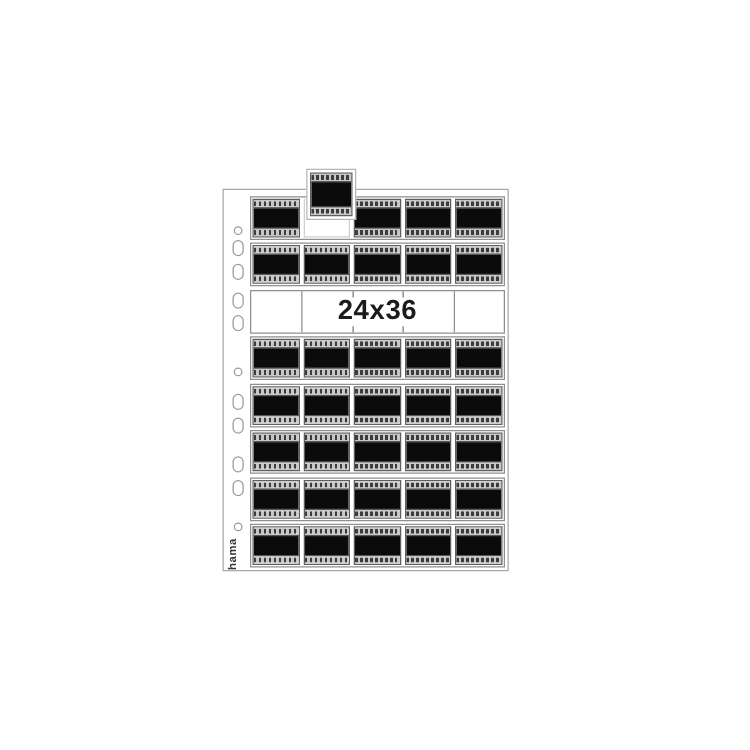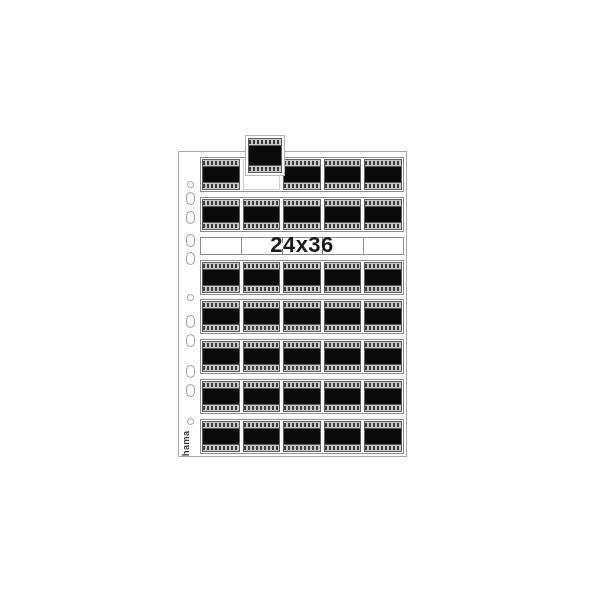--- a/index.html
+++ b/index.html
@@ -16,21 +16,21 @@
   .cell{flex:1;display:flex;flex-direction:column;box-sizing:border-box;
         border:1px solid var(--cell-border,#5f5f5f);background:#fff;overflow:hidden;min-width:0;}
   .cell.empty{border:1px solid #cfcfcf;border-top:none;background:#fff;}
   .perf{height:6px;box-sizing:border-box;flex:0 0 6px;
         border-top:1px solid var(--perf-band,#c7c7c7);
         border-bottom:1px solid var(--perf-band,#c7c7c7);
         background:repeating-linear-gradient(to right,
           var(--perf-mark,#3c3c3c) 0 2px, var(--perf-band,#c7c7c7) 2px 4px);}
   .neg{flex:1;background:var(--film-black,#0b0b0b);
        border-top:1px solid #595959;border-bottom:1px solid #595959;}
-  .label-band{height:18px;box-sizing:border-box;border:1px solid var(--row-border,#8f8f8f);
+  .label-band{height:35px;box-sizing:border-box;border:1px solid var(--row-border,#8f8f8f);
               background:#fff;position:relative;display:flex;align-items:center;justify-content:center;}
   .label-text{font-weight:bold;font-size:22px;letter-spacing:.5px;
               color:var(--label-text,#1b1b1b);line-height:1;transform:translateY(-1px);}
   .divider{position:absolute;top:0;bottom:0;width:1px;background:var(--row-border,#8f8f8f);}
   .tick{position:absolute;width:1px;height:5px;background:#7a7a7a;}
   .tick.top{top:0;} .tick.bot{bottom:0;}
   .hole{position:absolute;box-sizing:border-box;background:#fff;
         border:1px solid var(--hole-border,#9a9a9a);}
   .hole.circle{width:7px;height:7px;left:8px;border-radius:50%;}
   .hole.oval{width:9px;height:13px;left:7px;border-radius:5px;}

